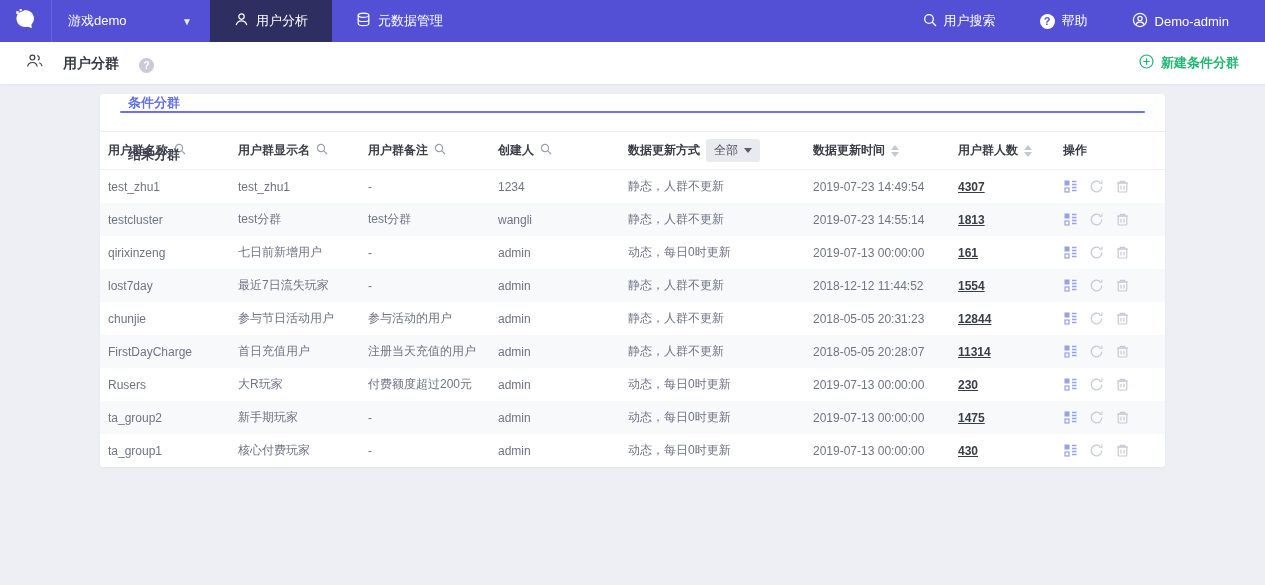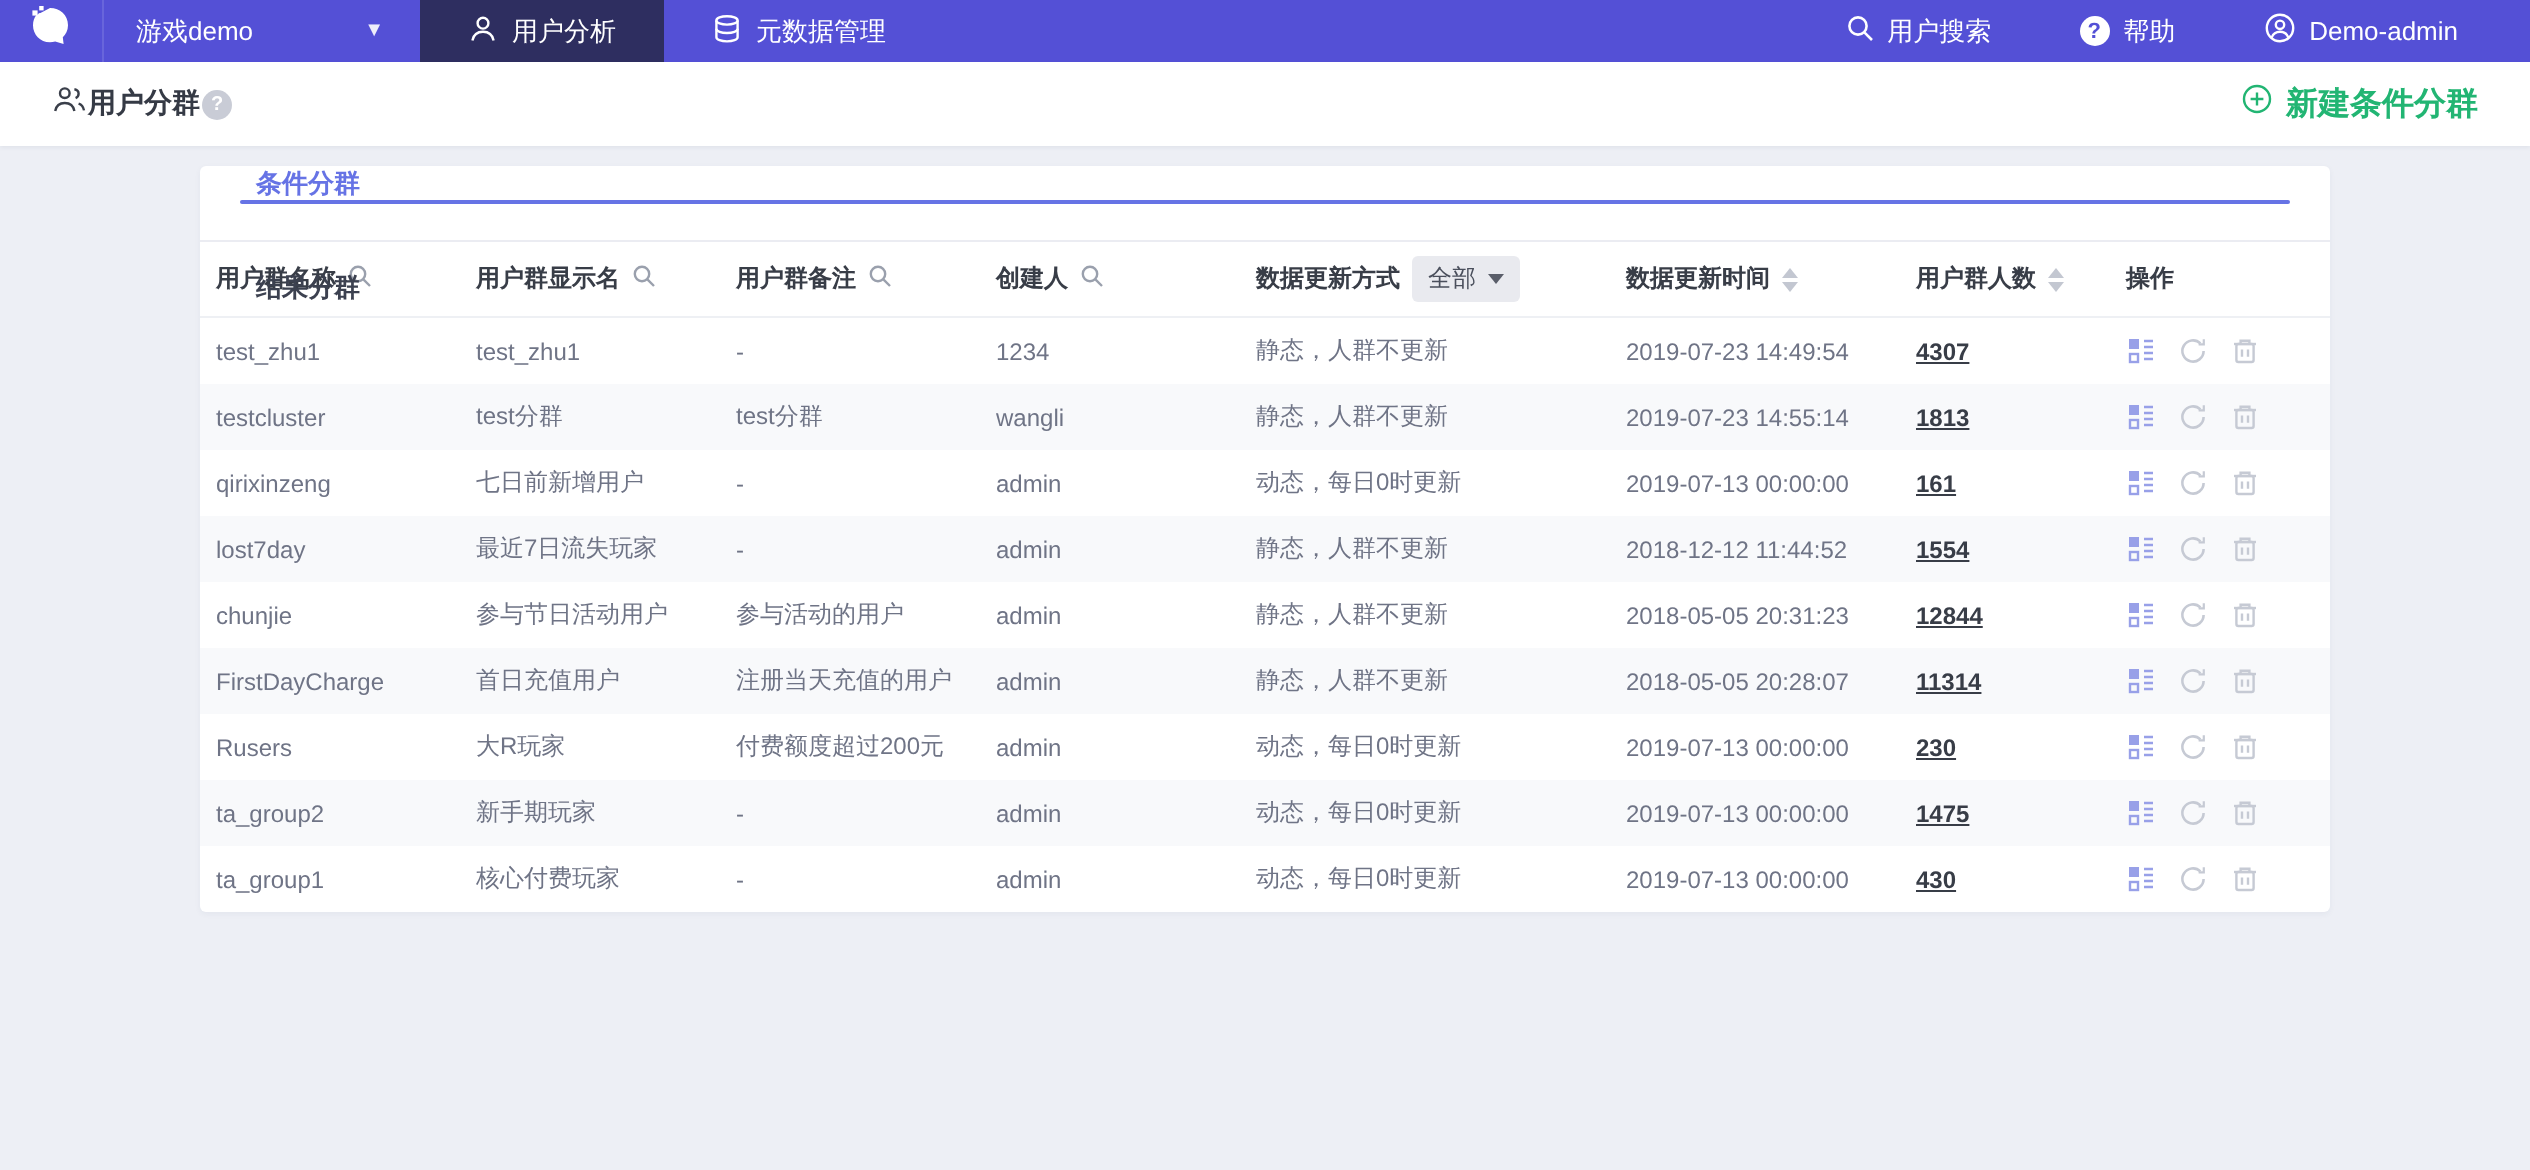--- a/index.html
+++ b/index.html
@@ -1,47 +1,47 @@
 <!DOCTYPE html>
 <html><head>
 <meta charset="utf-8">
 <style>
   * { margin:0; padding:0; box-sizing:border-box; }
   html,body { width:1265px; height:585px; overflow:hidden; background:#edeff5;
     font-family:"Liberation Sans","DejaVu Sans",sans-serif; }
 
   
-  .topbar { height:31px; background:#5450d6; display:flex; align-items:stretch; color:#fff; }
+  .topbar { height:42px; background:#5450d6; display:flex; align-items:stretch; color:#fff; }
   .logo-box { width:52px; display:flex; align-items:center; justify-content:center;
     border-right:1px solid rgba(255,255,255,.12); cursor:pointer; }
   .project { display:flex; align-items:center; gap:8px; padding:0 18px 0 16px; width:158px;
     font-size:13px; cursor:pointer; }
   .project .caret { font-size:10px; opacity:.9; margin-left:auto; }
   .nav-items { display:flex; align-items:stretch; }
   .nav-item { display:flex; align-items:center; gap:7px; padding:0 24px; font-size:13px;
     cursor:pointer; white-space:nowrap; }
   .nav-item.active { background:#2e2e60; }
   .nav-item svg { flex:0 0 auto; }
   .top-spacer { flex:1; }
   .nav-right { display:flex; align-items:center; gap:0; padding-right:14px; }
   .nav-util { display:flex; align-items:center; gap:7px; padding:0 22px; font-size:13px;
     cursor:pointer; white-space:nowrap; }
   .q-badge { width:15px; height:15px; border-radius:50%; background:#fff; color:#5450d6;
     font-size:11px; font-weight:bold; display:flex; align-items:center; justify-content:center; }
 
   
   .page-header { height:42px; background:#fff; display:flex; align-items:center;
     padding:0 26px; box-shadow:0 1px 2px rgba(40,50,90,.06); position:relative; z-index:2; }
-  .page-title-wrap { display:flex; align-items:center; gap:1px; }
+  .page-title-wrap { display:flex; align-items:flex-end; gap:20px; }
   .page-title { font-size:14px; font-weight:bold; color:#353a45; }
   .title-help { width:15px; height:15px; border-radius:50%; background:#c9ccd6; color:#fff;
     font-size:10px; font-weight:bold; display:flex; align-items:center; justify-content:center;
     cursor:pointer; }
   .header-right { margin-left:auto; display:flex; align-items:center; gap:7px;
-    color:#22b573; font-size:16px; font-weight:bold; cursor:pointer; }
+    color:#22b573; font-size:13px; font-weight:bold; cursor:pointer; }
 
   
   .content { padding:10px 100px 0 100px; }
   .card { background:#fff; border-radius:3px; box-shadow:0 1px 3px rgba(40,50,90,.05); }
 
   .tabbar { display:flex; gap:34px; padding:0 26px; border-bottom:1px solid #ebecf2; height:38px;flex-direction:column; }
   .tab { display:flex; align-items:center; font-size:13px; font-weight:bold; color:#3c4150;
     cursor:pointer; position:relative; padding:0 2px; }
   .tab.active { color:#6673e5; }
   .tab.active::after { content:""; position:absolute; left:-6px; right:-6px; bottom:-1px;

